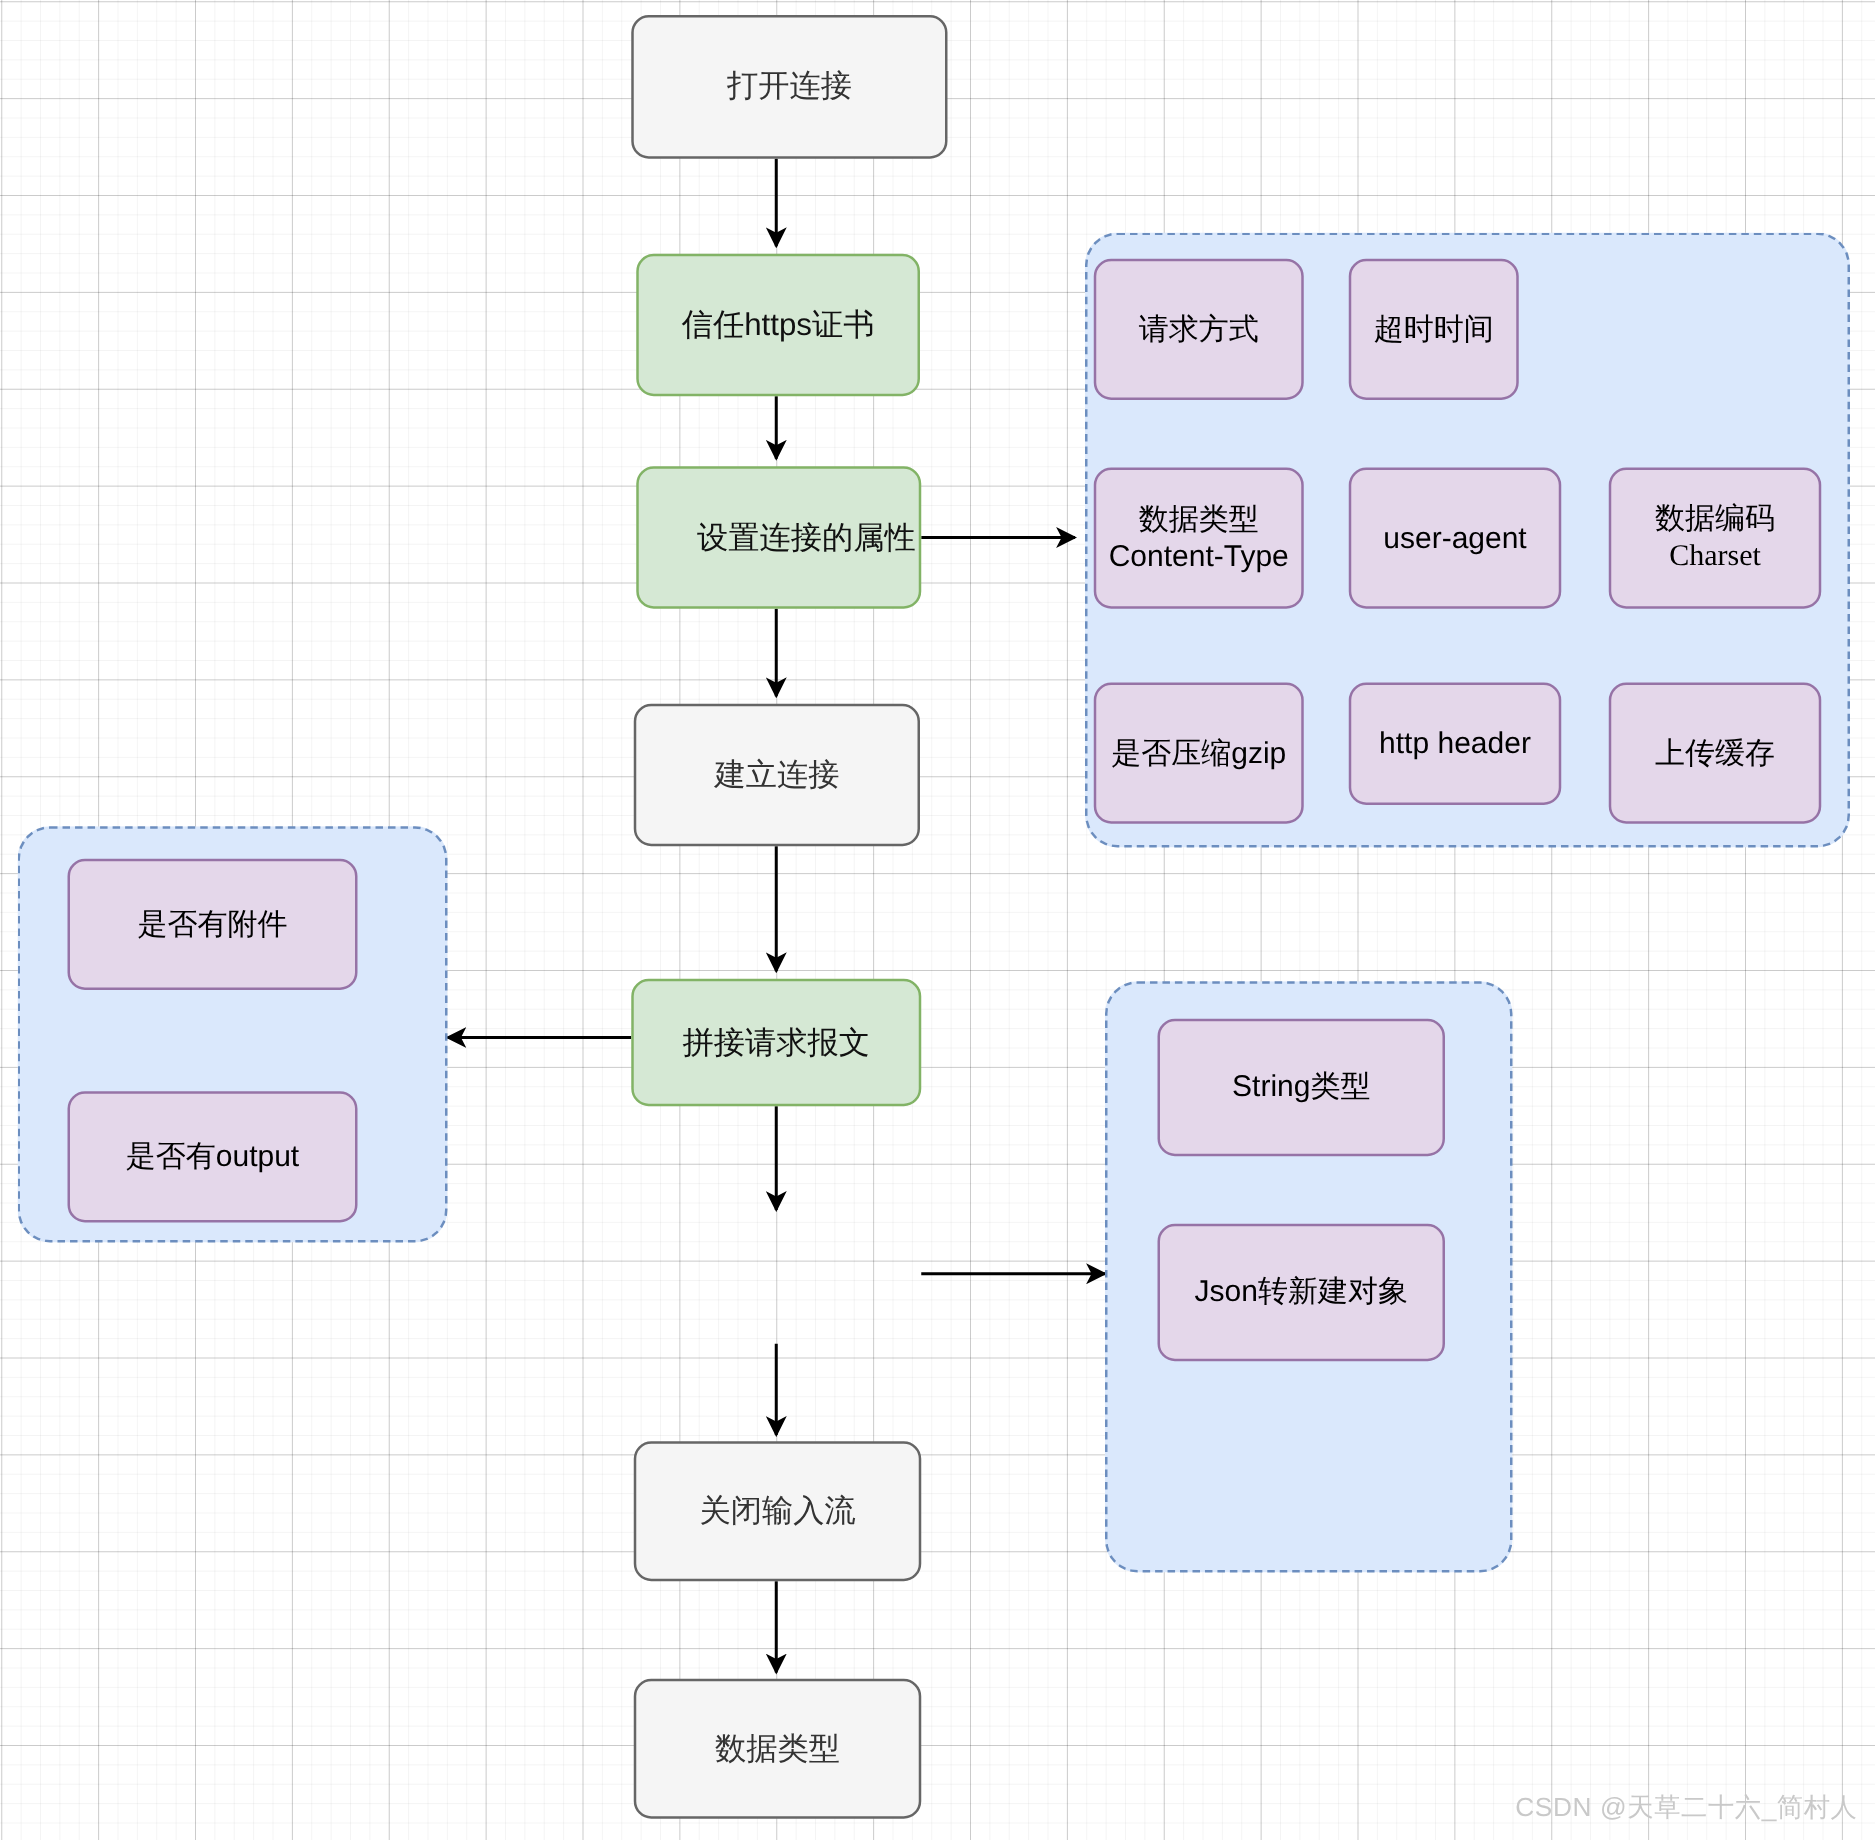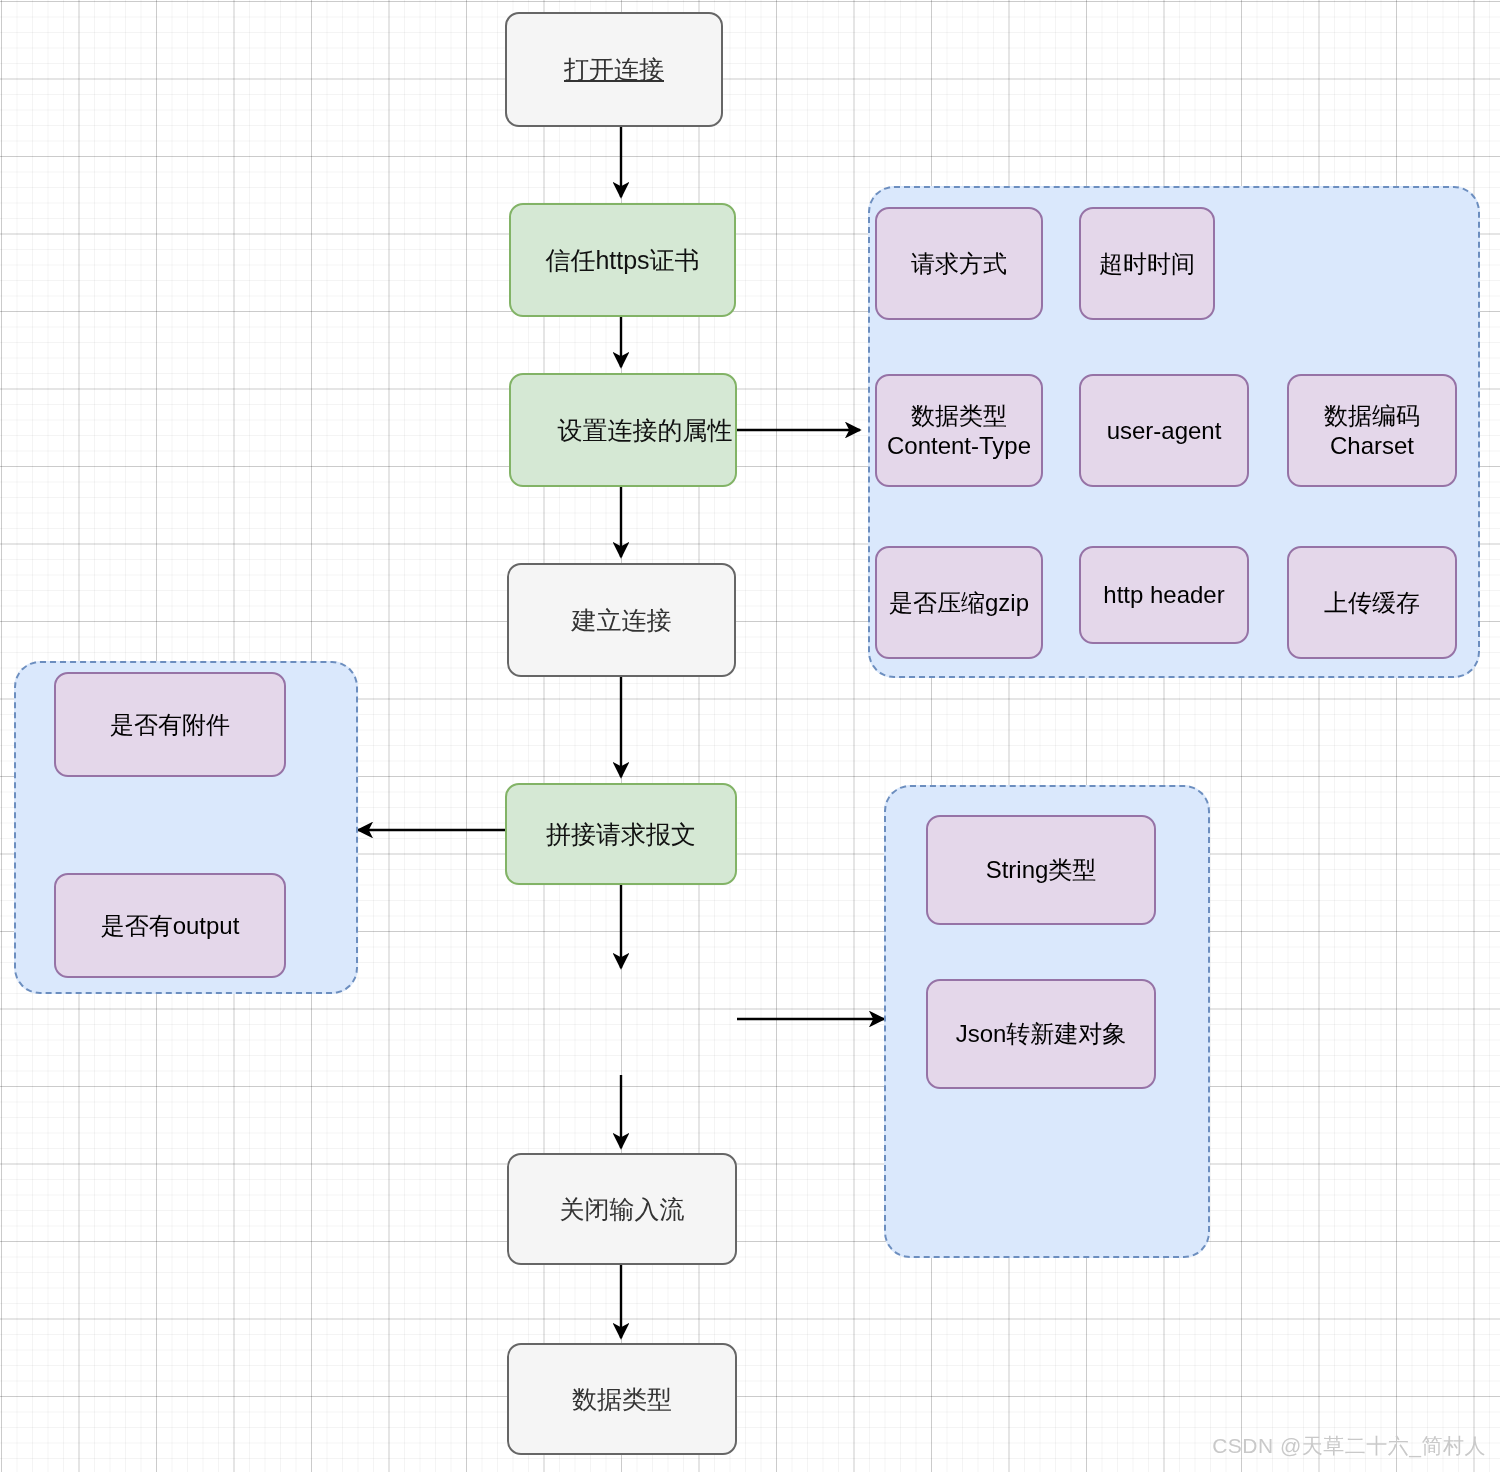--- a/index.html
+++ b/index.html
@@ -130,38 +130,38 @@
 
     <line x1="621" y1="1265" x2="621" y2="1338" stroke="#000000" stroke-width="2.4" marker-end="url(#arrowhead)"></line>
   </svg>
 
   <div class="group" style="left:868px; top:186px; width:612px; height:492px;">
     <div class="node purple" style="left:0; top:0; position:absolute; left:5px; top:19px; width:168px; height:113px;">请求方式</div>
     <div class="node purple" style="position:absolute; left:209px; top:19px; width:136px; height:113px;text-align:center;">超时时间</div>
     <div class="node purple" style="position:absolute; left:5px; top:186px; width:168px; height:113px;">数据类型
 Content-Type</div>
     <div class="node purple" style="position:absolute; left:209px; top:186px; width:170px; height:113px;">user-agent</div>
-    <div class="node purple" style="position:absolute; left:417px; top:186px; width:170px; height:113px;">数据编码
+    <div class="node purple" style="position:absolute; left:417px; top:186px; width:170px; height:113px;font-family:Liberation Serif, serif;">数据编码
 Charset</div>
     <div class="node purple" style="position:absolute; left:5px; top:358px; width:168px; height:113px;">是否压缩gzip</div>
     <div class="node purple" style="position:absolute; left:209px; top:358px; width:170px; height:98px;">http header</div>
     <div class="node purple" style="position:absolute; left:417px; top:358px; width:170px; height:113px;">上传缓存</div>
   </div>
 
   <div class="group" style="left:14px; top:661px; width:344px; height:333px;">
-    <div class="node purple" style="position:absolute; left:38px; top:9px; width:232px; height:105px;">是否有附件</div>
+    <div class="node purple" style="position:absolute; left:38px; top:24px; width:232px; height:105px;">是否有附件</div>
     <div class="node purple" style="position:absolute; left:38px; top:210px; width:232px; height:105px;">是否有output</div>
   </div>
 
   <div class="group" style="left:884px; top:785px; width:326px; height:473px;">
     <div class="node purple" style="position:absolute; left:40px; top:28px; width:230px; height:110px;">String类型</div>
     <div class="node purple" style="position:absolute; left:40px; top:192px; width:230px; height:110px;">Json转新建对象</div>
   </div>
 
-  <div class="node gray" style="left:505px; top:12px; width:218px; height:115px;text-decoration:underline;">打开连接</div>
+  <div class="node gray" style="left:505px; top:12px; width:253px; height:115px;">打开连接</div>
 
   <div class="node green" style="left:509px; top:203px; width:227px; height:114px;">信任https证书</div>
 
   <div class="node green" style="left:509px; top:373px; width:228px; height:114px;padding-left:44px;">设置连接的属性</div>
 
   <div class="node gray" style="left:507px; top:563px; width:229px; height:114px;">建立连接</div>
 
   <div class="node green" style="left:505px; top:783px; width:232px; height:102px;">拼接请求报文</div>
 
 

